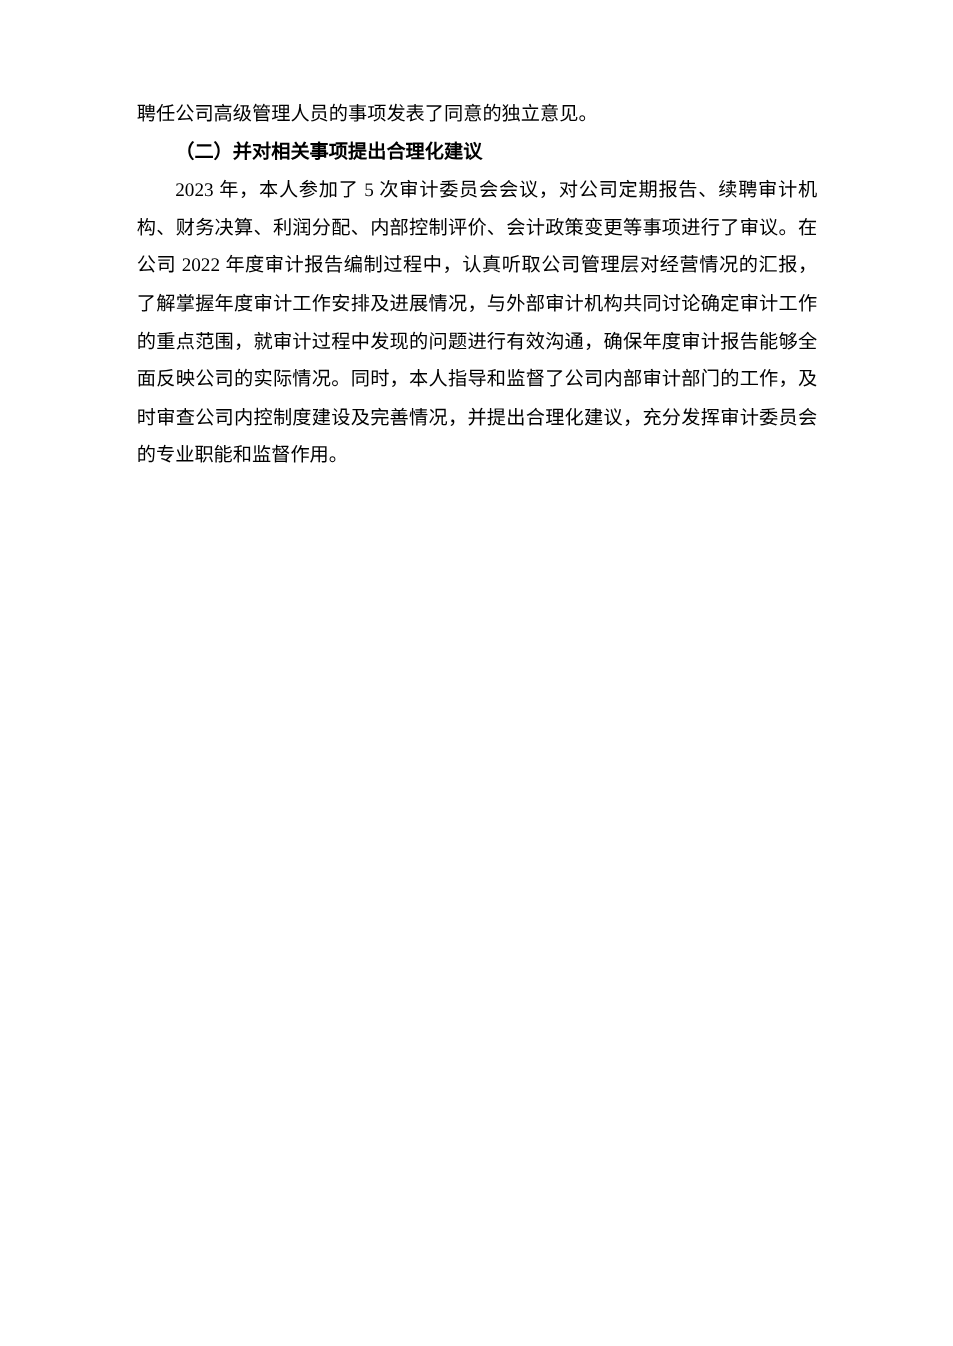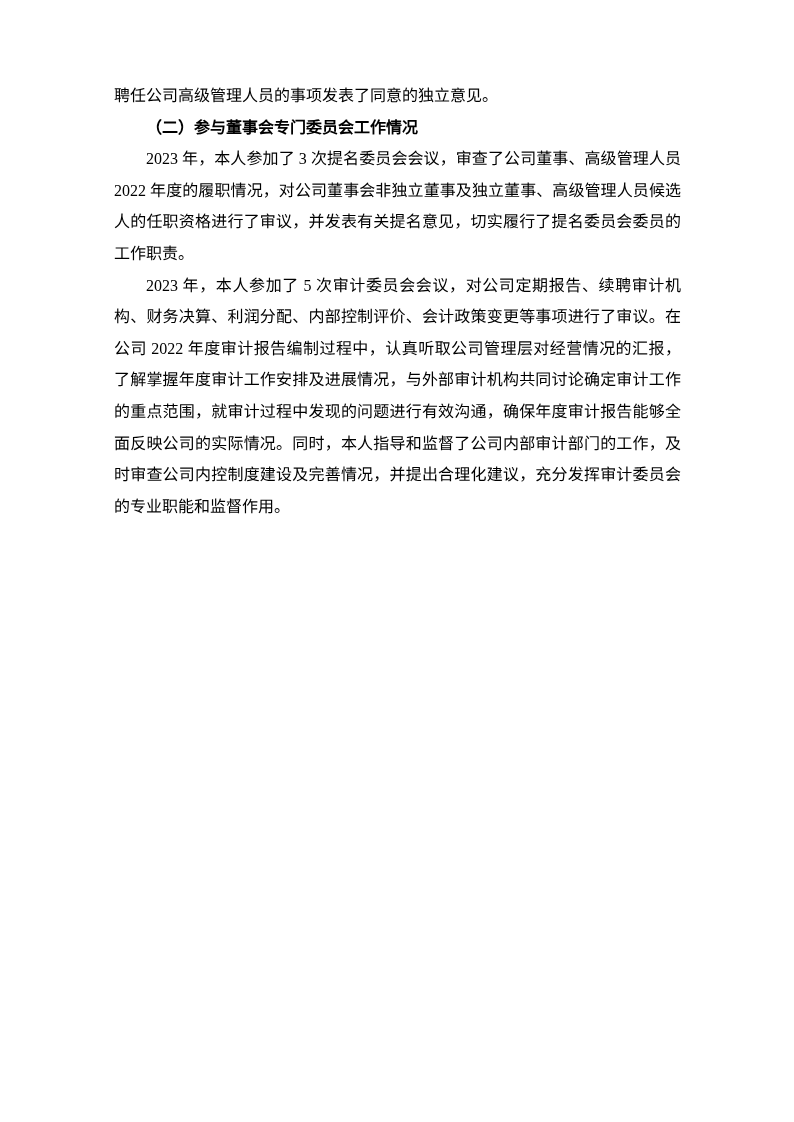--- a/index.html
+++ b/index.html
@@ -34,17 +34,16 @@
   .doc-body p.section-heading {
     font-weight: bold;
   }
 </style>
 </head>
 <body>
 
 <div class="page">
   <div class="doc-body">
     <p class="continuation">聘任公司高级管理人员的事项发表了同意的独立意见。</p>
-    <p class="section-heading">（二）参与董事会专门委员会工作情况</p>
-    <p>2023 年，本人参加了 3 次提名委员会会议，审查了公司董事、高级管理人员 2022 年度的履职情况，对公司董事会非独立董事及独立董事、高级管理人员候选人的任职资格进行了审议，并发表有关提名意见，切实履行了提名委员会委员的工作职责。</p>
+    <p class="section-heading">（二）并对相关事项提出合理化建议</p>
     <p>2023 年，本人参加了 5 次审计委员会会议，对公司定期报告、续聘审计机构、财务决算、利润分配、内部控制评价、会计政策变更等事项进行了审议。在公司 2022 年度审计报告编制过程中，认真听取公司管理层对经营情况的汇报，了解掌握年度审计工作安排及进展情况，与外部审计机构共同讨论确定审计工作的重点范围，就审计过程中发现的问题进行有效沟通，确保年度审计报告能够全面反映公司的实际情况。同时，本人指导和监督了公司内部审计部门的工作，及时审查公司内控制度建设及完善情况，并提出合理化建议，充分发挥审计委员会的专业职能和监督作用。</p>
   </div>
 </div>
 
 </body></html>

